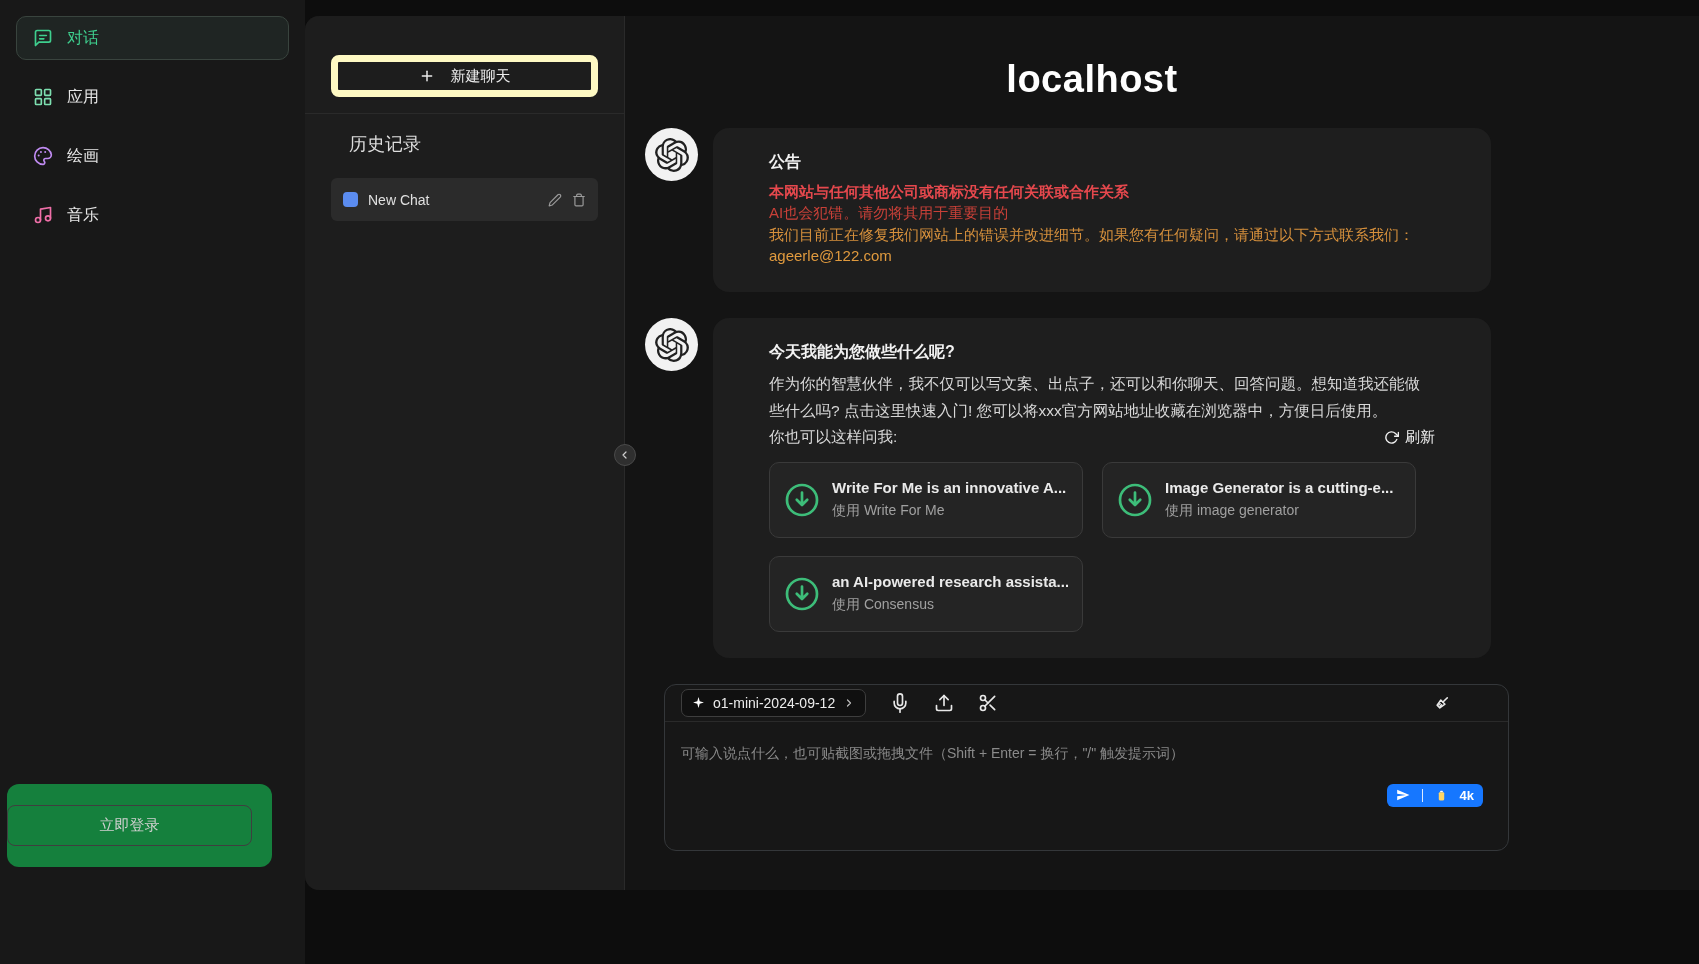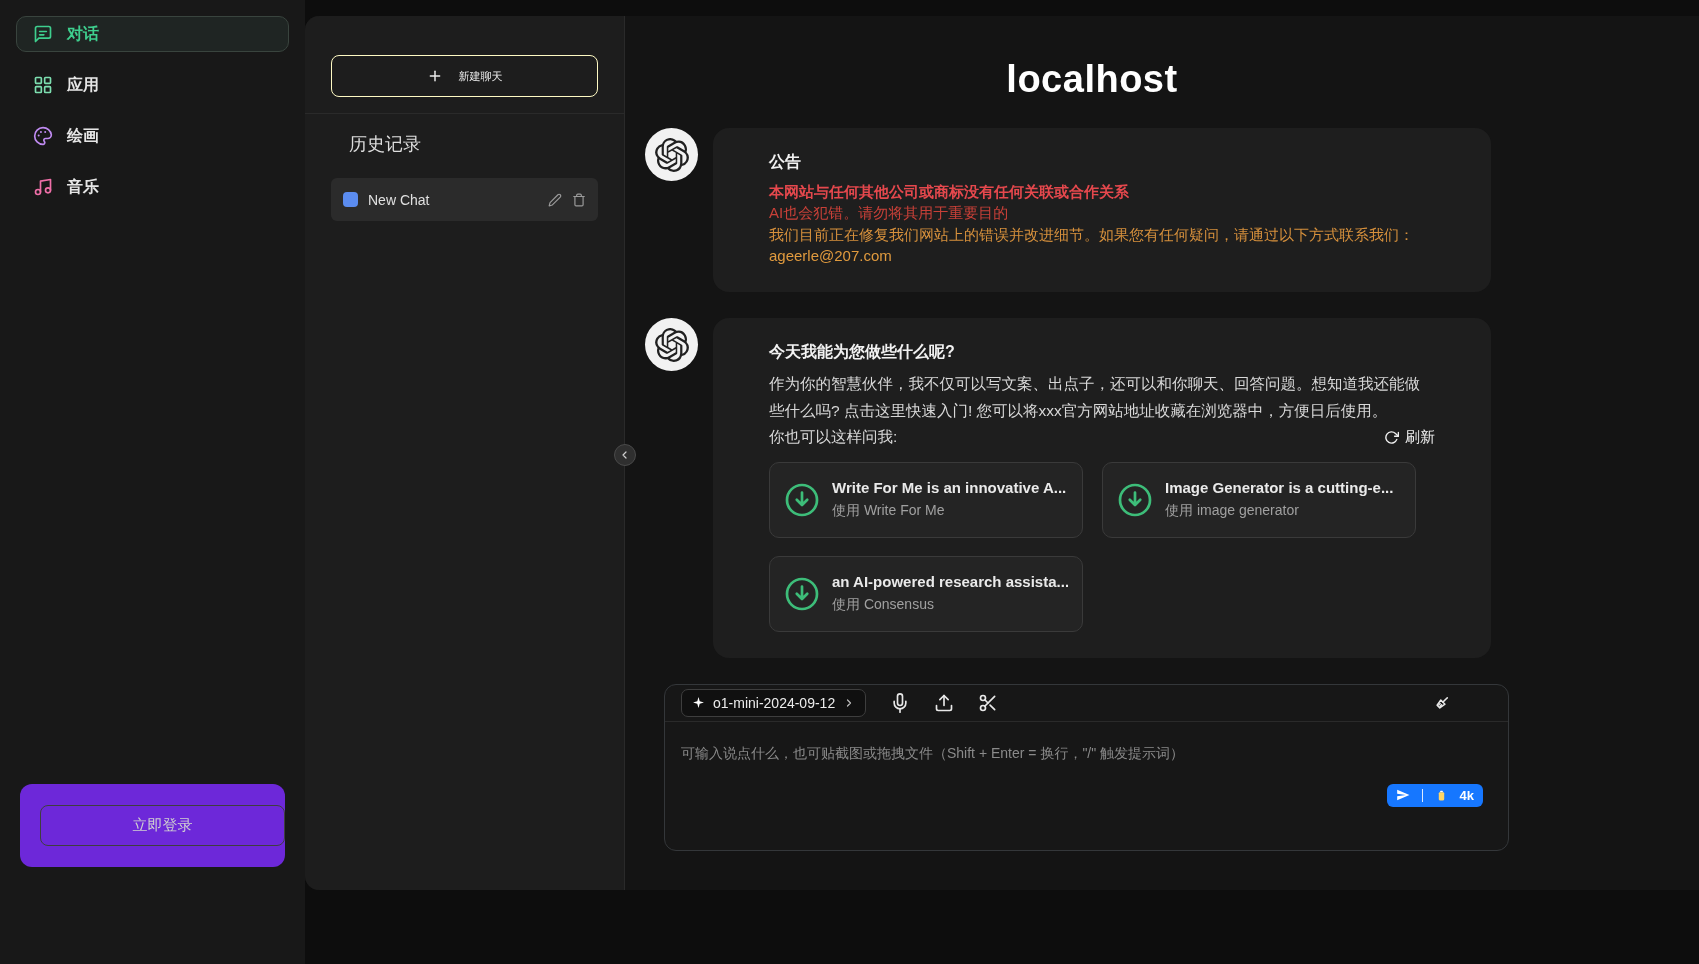--- a/index.html
+++ b/index.html
@@ -4,37 +4,37 @@
 <style>
   *{margin:0;padding:0;box-sizing:border-box;}
   html,body{background:#0d0d0d;}
   body{font-family:"Liberation Sans","DejaVu Sans",sans-serif;color:#e8e8e8;}
   .app{position:relative;width:1699px;height:964px;background:#0d0d0d;overflow:hidden;}
   svg{display:block;}
 
   
   .sidebar{position:absolute;left:0;top:0;width:305px;height:964px;background:#181818;}
   .side-nav{padding-top:16px;}
-  .side-item{display:flex;align-items:center;gap:14px;height:36px;margin:0 16px 15px;padding:0 16px;
-             border-radius:10px;font-size:16px;font-weight:700;color:#e6e6e6;cursor:pointer;border:1px solid transparent;}
+  .side-item{display:flex;align-items:center;gap:14px;height:44px;margin:0 16px 15px;padding:0 16px;
+             border-radius:10px;font-size:16px;font-weight:400;color:#e6e6e6;cursor:pointer;border:1px solid transparent;}
   .side-item.active{background:#1f2523;border-color:#39443e;color:#3ecf8e;}
   .ico{display:flex;flex:none;}
-  .login-panel{position:absolute;left:20px;bottom:97px;width:265px;height:83px;background:#6d28d9;border-radius:12px;
-               display:flex;align-items:center;justify-content:flex-end;}
+  .login-panel{position:absolute;left:7px;bottom:97px;width:265px;height:83px;background:#15803d;border-radius:12px;
+               display:flex;align-items:center;justify-content:flex-start;}
   .login-btn{width:245px;height:41px;background:transparent;border:1px solid #3f3f3f;border-radius:8px;
              color:#d0d0d0;font-size:15px;cursor:pointer;font-family:inherit;}
 
   
   .panel{position:absolute;left:305px;top:16px;width:1394px;height:874px;display:flex;background:#141414;
          border-radius:14px 0 0 14px;}
   .chat-list{position:relative;width:320px;flex:none;background:#1d1d1d;border-right:1px solid #2a2a2a;
              border-radius:14px 0 0 14px;}
   .new-chat-section{padding:39px 26px 16px;border-bottom:1px solid #2a2a2a;}
   .new-chat-btn{width:100%;height:42px;display:flex;align-items:center;justify-content:center;gap:16px;
-                background:transparent;border:1px solid #fef9c3;border-radius:8px;color:#ececec;font-size:11px;
+                background:transparent;border:7px solid #fef9c3;border-radius:8px;color:#ececec;font-size:15px;
                 cursor:pointer;font-family:inherit;}
   .history-title{margin:18px 0 0 44px;font-size:18px;font-weight:500;color:#dedede;}
   .history-item{display:flex;align-items:center;gap:10px;margin:22px 26px 0;height:43px;background:#2b2b2b;
                 border-radius:6px;padding:0 12px;font-size:14px;color:#e0e0e0;cursor:pointer;}
   .chat-square{width:15px;height:15px;border-radius:4px;background:#5b8cf0;flex:none;}
   .hi-title{flex:1;}
   .hi-actions{display:flex;gap:10px;align-items:center;}
   .collapse-btn{position:absolute;left:309px;top:428px;width:22px;height:22px;border-radius:50%;background:#2f2f2f;
                 border:1px solid #4a4a4a;display:flex;align-items:center;justify-content:center;cursor:pointer;z-index:5;}
 
@@ -199,21 +199,21 @@
           <div class="avatar">
             <svg width="34" height="34" fill="#212121">
                 <use href="#sym-openai"></use>
               </svg>
           </div>
           <div class="bubble">
             <div class="ann-title">公告</div>
             <div class="ann-line red-bold">本网站与任何其他公司或商标没有任何关联或合作关系</div>
             <div class="ann-line red">AI也会犯错。请勿将其用于重要目的</div>
             <div class="ann-line orange">我们目前正在修复我们网站上的错误并改进细节。如果您有任何疑问，请通过以下方式联系我们：</div>
-            <div class="ann-line email">ageerle@207.com</div>
+            <div class="ann-line email">ageerle@122.com</div>
           </div>
         </div>
 
         <div class="msg">
           <div class="avatar">
             <svg width="34" height="34" fill="#212121">
                 <use href="#sym-openai"></use>
               </svg>
           </div>
           <div class="bubble">

